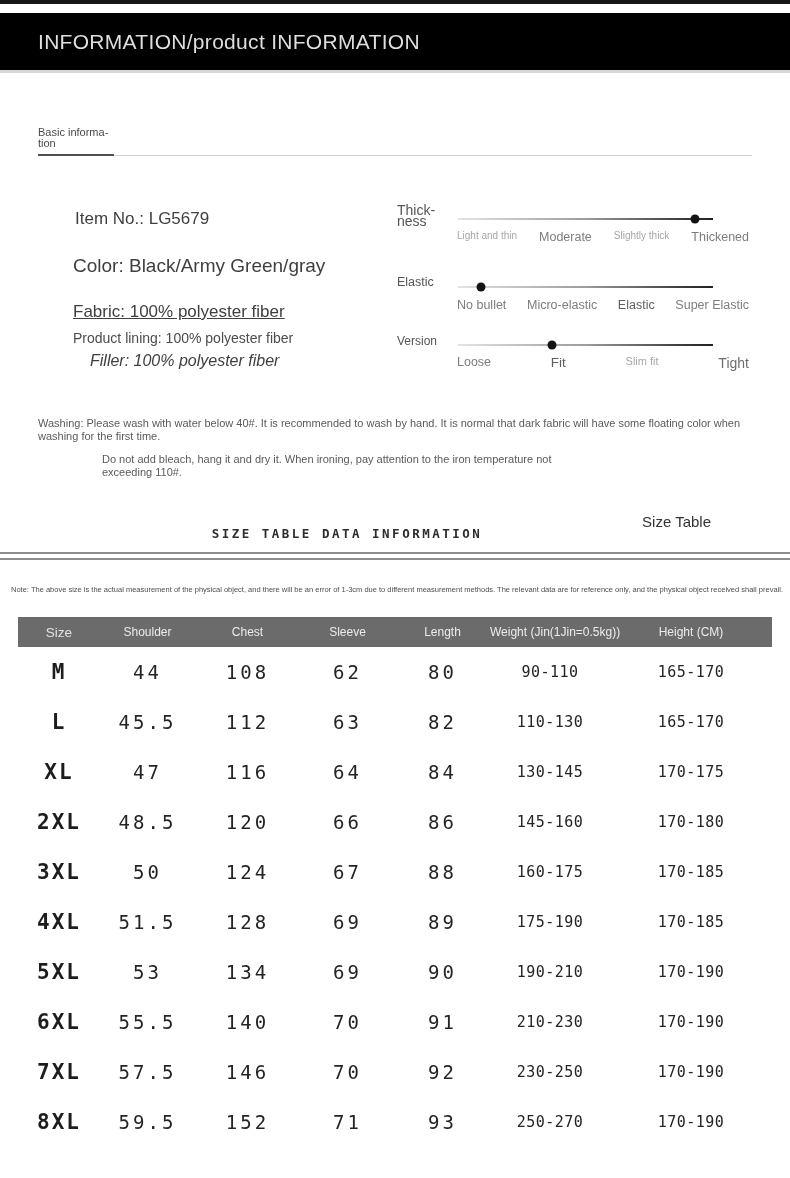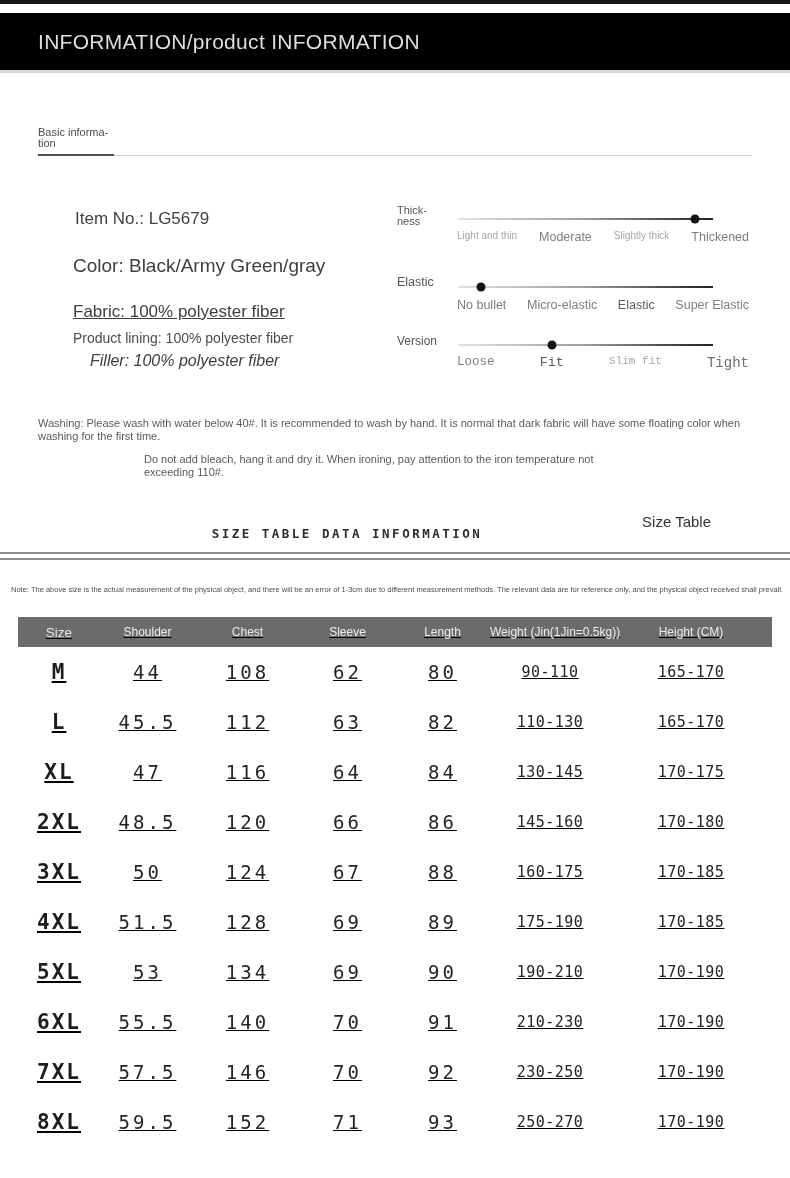--- a/index.html
+++ b/index.html
@@ -20,52 +20,52 @@
   .pi-item   { left:75px; top:209px; font-size:17px; }
   .pi-color  { left:73px; top:255px; font-size:19px; }
   .pi-fabric { left:73px; top:302px; font-size:17px;text-decoration:underline; }
   .pi-lining { left:73px; top:330px; font-size:14px; color:#4c4c4c; }
   .pi-filler { left:90px; top:352px; font-size:16px;font-style:italic; }
 
   .slider { position:absolute; left:397px; width:360px; height:60px; }
   .sl-thickness { top:205px; }
   .sl-elastic { top:277px; }
   .sl-version { top:336px; }
-  .slider .s-name { position:absolute; left:0; top:0; width:58px; font-size:11px; line-height:11px; color:#555; }
+  .slider .s-name { position:absolute; left:0; top:0; width:58px; font-size:14px; line-height:11px; color:#555; }
   .slider .s-track { position:absolute; left:61px; width:255px; height:2px;
                      background:linear-gradient(to right,#e4e4e4,#9c9c9c 50%,#3c3c3c 88%,#222); }
   .sl-thickness .s-track { top:13px; }
   .sl-elastic .s-track { top:9px; }
   .sl-version .s-track { top:8px; }
   .s-dot { position:absolute; top:50%; width:9px; height:9px; border-radius:50%; background:#141414;
            transform:translate(-50%,-50%); }
   .slider .s-opts { position:absolute; left:60px; width:292px; display:flex; justify-content:space-between;
                     font-size:11px; color:#7d7d7d; white-space:nowrap; }
   .sl-thickness .s-opts { top:25px; }
   .sl-elastic .s-opts { top:21px; }
-  .sl-version .s-opts { top:19px;font-family:Liberation Mono, monospace; }
+  .sl-version .s-opts { top:19px; }
   .s-opts .muted { color:#a6a6a6; font-size:10px; }
   .s-opts .dark { color:#5d5d5d; }
   .s-opts .lg { font-size:12.5px; }
   .s-opts .xl { font-size:14px; color:#6e6e6e; }
 
   .washing { position:absolute; left:38px; top:417px; width:716px; font-size:11px; line-height:12.5px; color:#5a5a5a; }
-  .washing .w2 { margin-left:106px; margin-top:11px; width:500px; }
+  .washing .w2 { margin-left:64px; margin-top:11px; width:500px; }
 
   .size-title { position:absolute; left:0; top:513px; width:711px; text-align:right;
                 font-size:15px; color:#333; }
   .size-subtitle { position:absolute; left:0; top:526px; width:694px; text-align:center;
                    font-family:"DejaVu Sans Mono", monospace; font-weight:bold; font-size:12.5px;
                    letter-spacing:2.5px; color:#2d2d2d; }
   .double-line { position:absolute; left:0; top:552px; width:790px; height:8px;
                  border-top:2px solid #8d8d8d; border-bottom:2px solid #8d8d8d; }
   .note { position:absolute; left:8px; top:585px; width:778px; font-size:7.5px; color:#4e4e4e;
           white-space:nowrap; overflow:hidden;text-align:center; }
 
-  .size-table { position:absolute; left:18px; top:617px; width:754px;text-decoration:underline; }
+  .size-table { position:absolute; left:18px; top:617px; width:754px; }
   .trow { display:grid; grid-template-columns:82px 95px 105px 95px 95px 120px 162px; align-items:center; }
   .thead { height:30px; background:#6b6b6b; color:#ececec; font-size:12px; }
   .thead .cell { text-align:center; white-space:nowrap; }
   .thead .cell:first-child { font-size:13.5px; color:#e2e2e2; }
   .tbody-row { height:50px; font-family:"DejaVu Sans Mono", monospace; color:#242424; }
   .tbody-row .cell { text-align:center; white-space:nowrap; }
   .c-size { font-size:21px; font-weight:bold; letter-spacing:2px; color:#1d1d1d; }
   .c-num  { font-size:19px; letter-spacing:3px; }
   .c-rng  { font-size:15px; letter-spacing:0.5px; }
 </style>

